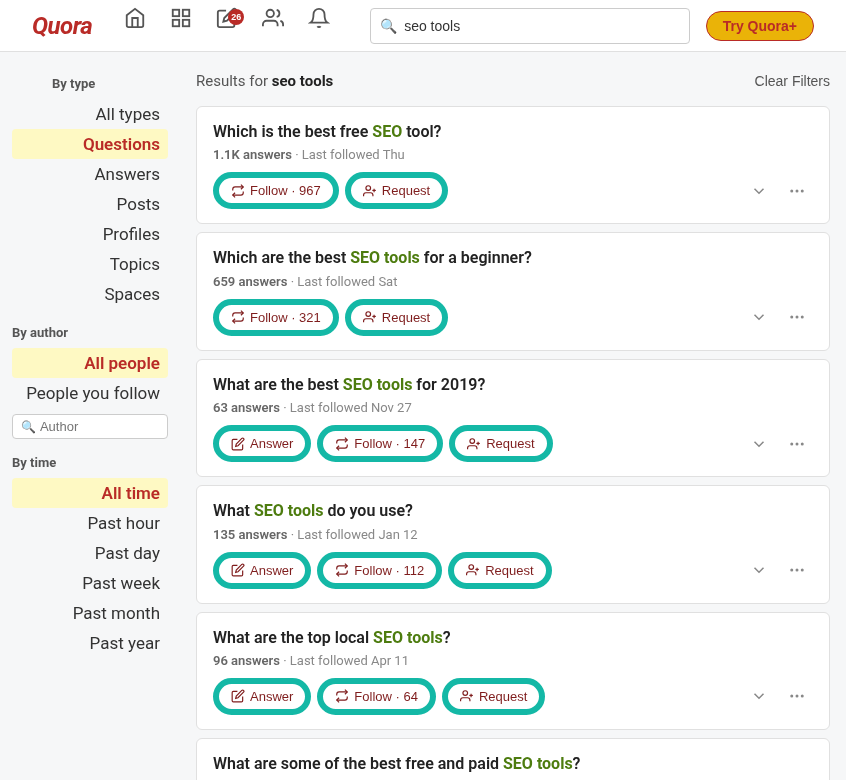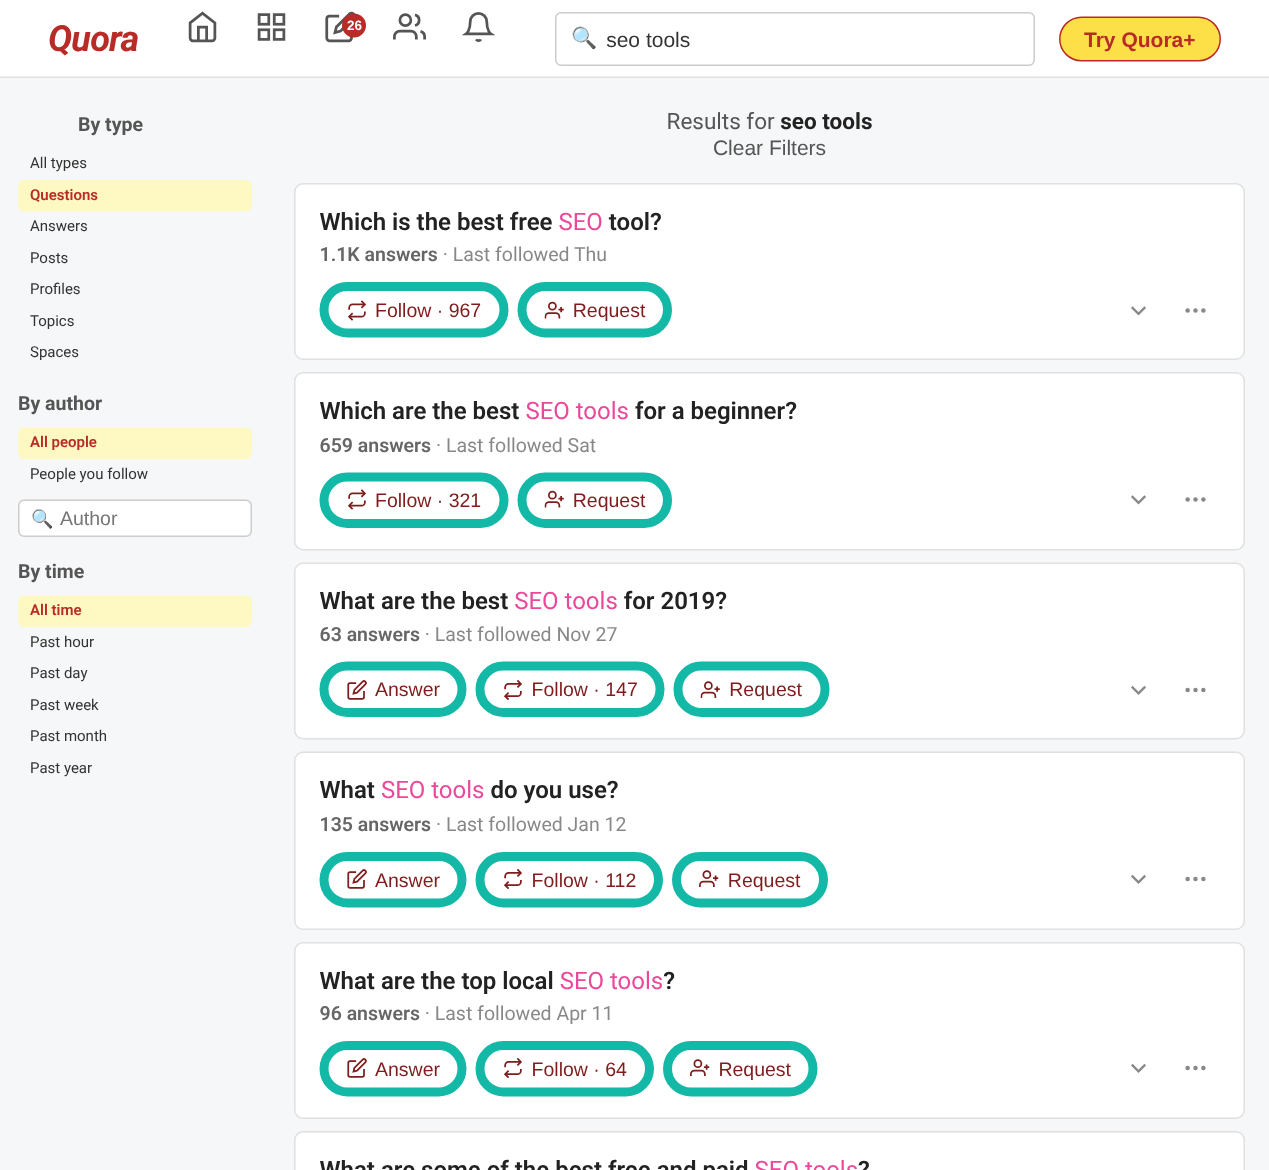--- a/index.html
+++ b/index.html
@@ -81,21 +81,21 @@
       color: #333;
     }
     .search-icon-inline {
       color: #999;
       margin-right: 6px;
       font-size: 14px;
     }
     .try-plus-btn {
       border: 1px solid #b92b27;
       color: #b92b27;
-      background: #fde047;
+      background: #eab308;
       border-radius: 20px;
       padding: 6px 16px;
       font-size: 14px;
       font-weight: 600;
       cursor: pointer;
       white-space: nowrap;
     }
 
     
     .page-layout {
@@ -118,22 +118,23 @@
       margin-bottom: 8px;
       margin-top: 16px;
     }
     .filter-section-title:first-child { margin-top: 0; padding-left: 40px; }
     .filter-item {
       display: block;
       padding: 5px 8px;
       border-radius: 4px;
       cursor: pointer;
       color: #333;
-      font-size: 10px;
+      font-size: 17px;
       text-decoration: none;
+      text-align: right;
     }
     .filter-item.active {
       background: #fef9c3;
       color: #b92b27;
       font-weight: 600;
     }
     .author-search {
       display: flex;
       align-items: center;
       border: 1px solid #ccc;
@@ -159,21 +160,20 @@
     .main-content {
       flex: 1;
       padding: 16px;
     }
     .results-header {
       display: flex;
       align-items: center;
       justify-content: space-between;
       margin-bottom: 12px;
       padding: 4px 0;
-      flex-direction: column;
     }
     .results-title {
       font-size: 15px;
       color: #555;
     }
     .results-title strong {
       color: #222;
       font-weight: 700;
     }
     .clear-filters-btn {
@@ -193,22 +193,22 @@
       padding: 14px 16px;
     }
     .question-title {
       font-size: 16px;
       font-weight: 600;
       color: #222;
       margin-bottom: 4px;
       line-height: 1.4;
     }
     .highlight {
-      color: #ec4899;
-      font-weight: 400;
+      color: #4d7c0f;
+      font-weight: 700;
       margin-top: 32px;
     }
     .question-meta {
       font-size: 13px;
       color: #888;
       margin-bottom: 10px;
     }
     .question-meta strong { color: #666; font-weight: 600; }
     .question-actions {
       display: flex;

